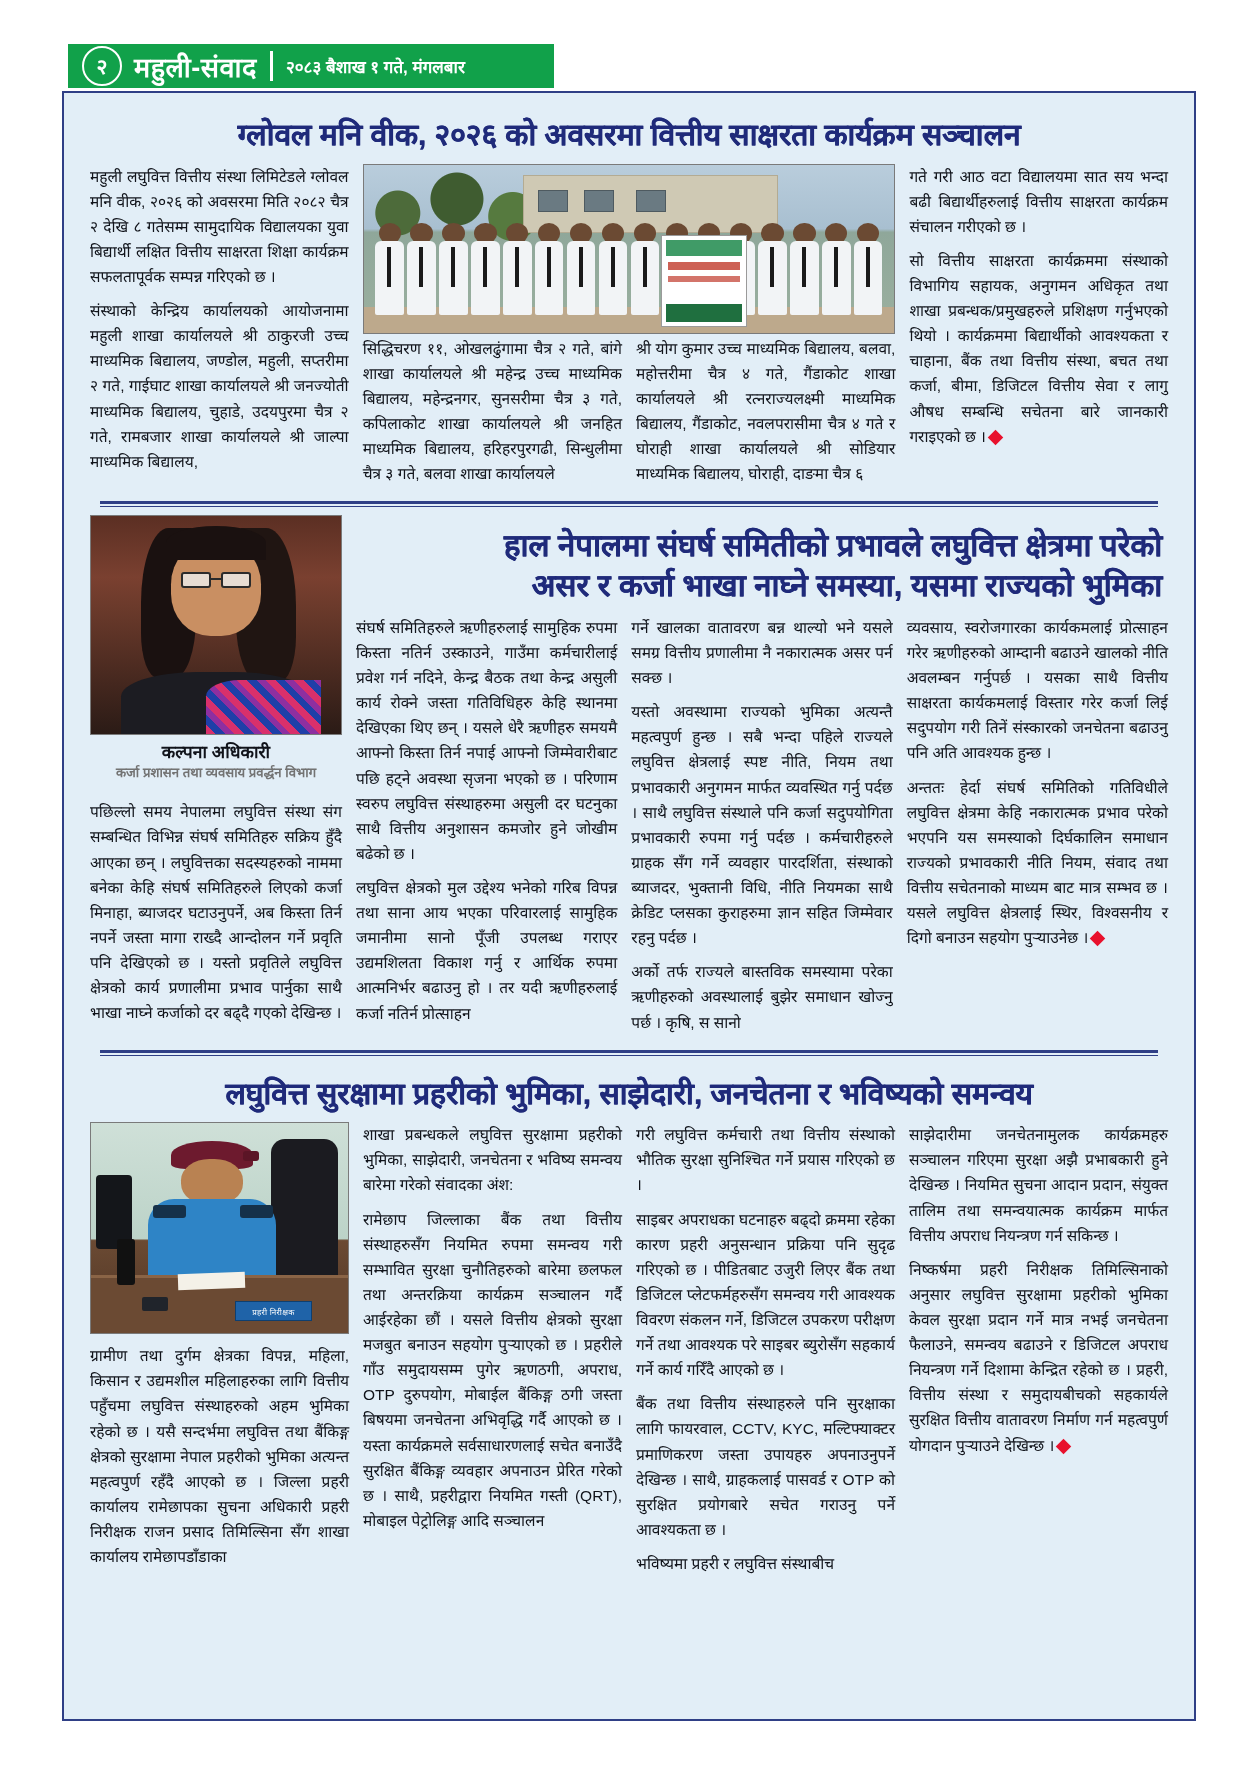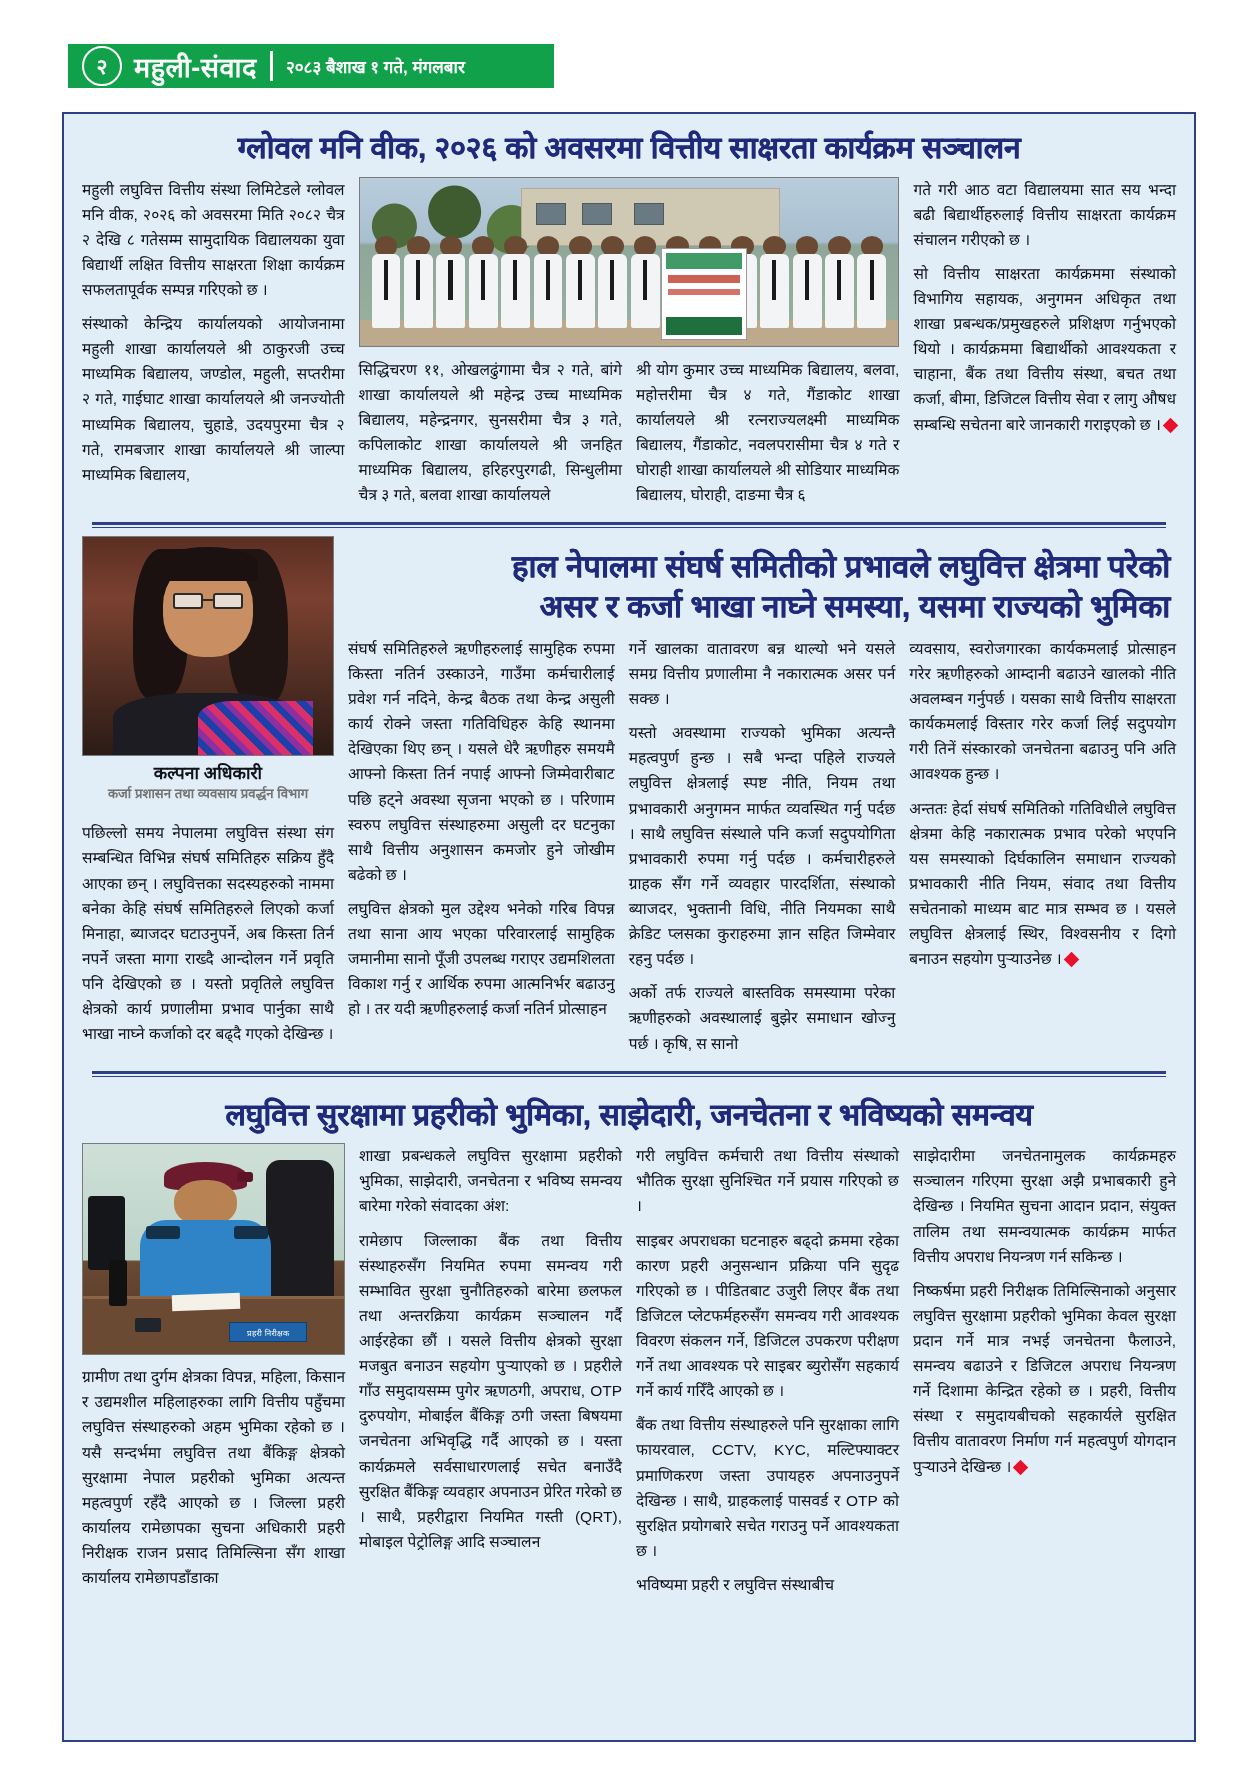--- a/index.html
+++ b/index.html
@@ -35,24 +35,24 @@
   }
   .masthead-sep {
     width:3px; height:30px; background:#ffffff; margin:0 13px; flex:none;
   }
   .masthead-date {
     color:#ffffff; font-size:17px; font-weight:bold; white-space:nowrap;
   }
 
   
   .page-frame {
-    position:absolute; left:62px; top:112px; width:1134px; height:1630px;
+    position:absolute; left:62px; top:91px; width:1134px; height:1630px;
     background:#e2eef7;
     border:2px solid #2f3f86;
-    padding:4px;
+    padding:12px;
   }
 
   
   .article { padding:0 14px; }
 
   .headline {
     text-align:center;
     color:#1f2a7a;
     font-weight:bold;
     line-height:1.22;
@@ -260,21 +260,21 @@
               </span>
           </div>
           <div class="gp-banner">
             <span class="bl1"></span>
               <span class="bl2"></span>
               <span class="bl3"></span>
               <span class="bl4"></span>
           </div>
         </div>
 
-        <div style="display:flex; gap:14px; margin-top:10px;">
+        <div style="display:flex; gap:14px; margin-top:2px;">
           <div style="flex:1">
             <div class="body-text">
               <p>सिद्धिचरण ११, ओखलढुंगामा चैत्र २ गते, बांगे शाखा कार्यालयले श्री महेन्द्र उच्च माध्यमिक बिद्यालय, महेन्द्रनगर, सुनसरीमा चैत्र ३ गते, कपिलाकोट शाखा कार्यालयले श्री जनहित माध्यमिक बिद्यालय, हरिहरपुरगढी, सिन्धुलीमा चैत्र ३ गते, बलवा शाखा कार्यालयले</p>
             </div>
           </div>
           <div style="flex:1">
             <div class="body-text">
               <p>श्री योग कुमार उच्च माध्यमिक बिद्यालय, बलवा, महोत्तरीमा चैत्र ४ गते, गैंडाकोट शाखा कार्यालयले श्री रत्नराज्यलक्ष्मी माध्यमिक बिद्यालय, गैंडाकोट, नवलपरासीमा चैत्र ४ गते र घोराही शाखा कार्यालयले श्री सोडियार माध्यमिक बिद्यालय, घोराही, दाङमा चैत्र ६</p>
             </div>
           </div>

